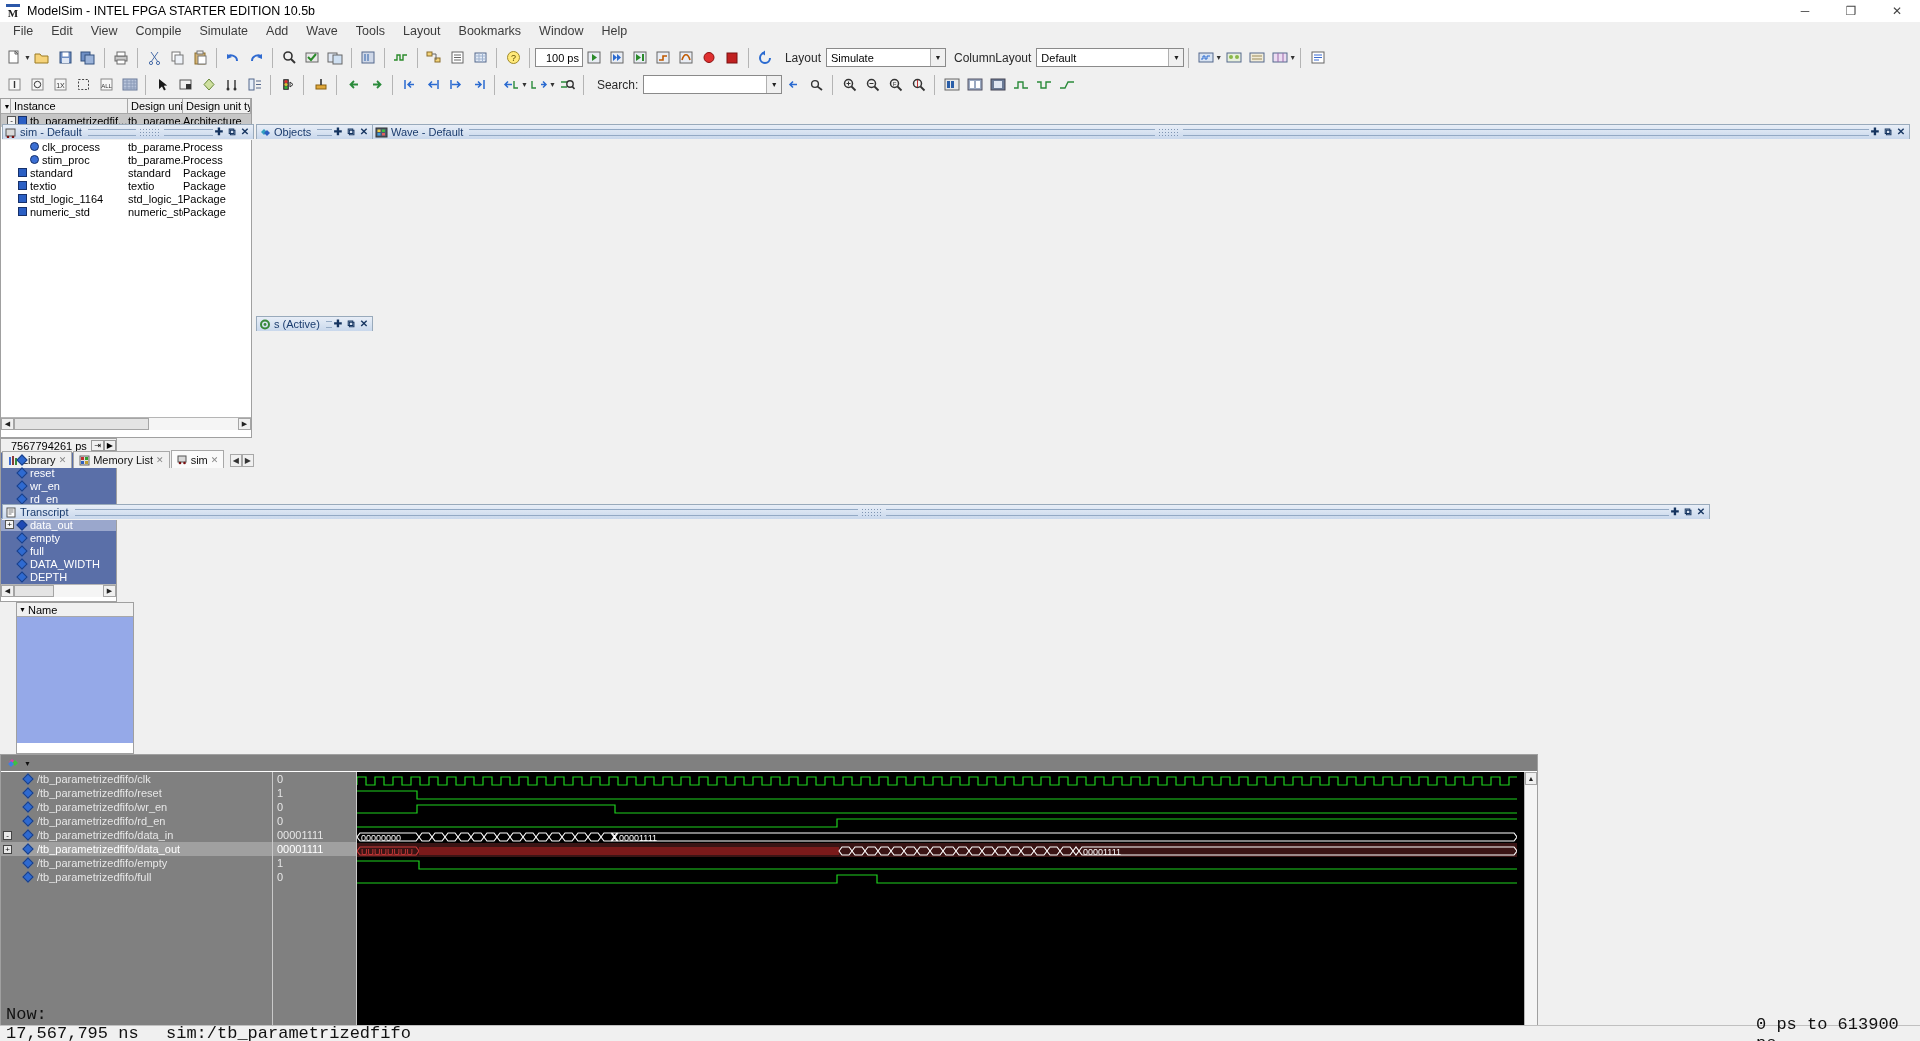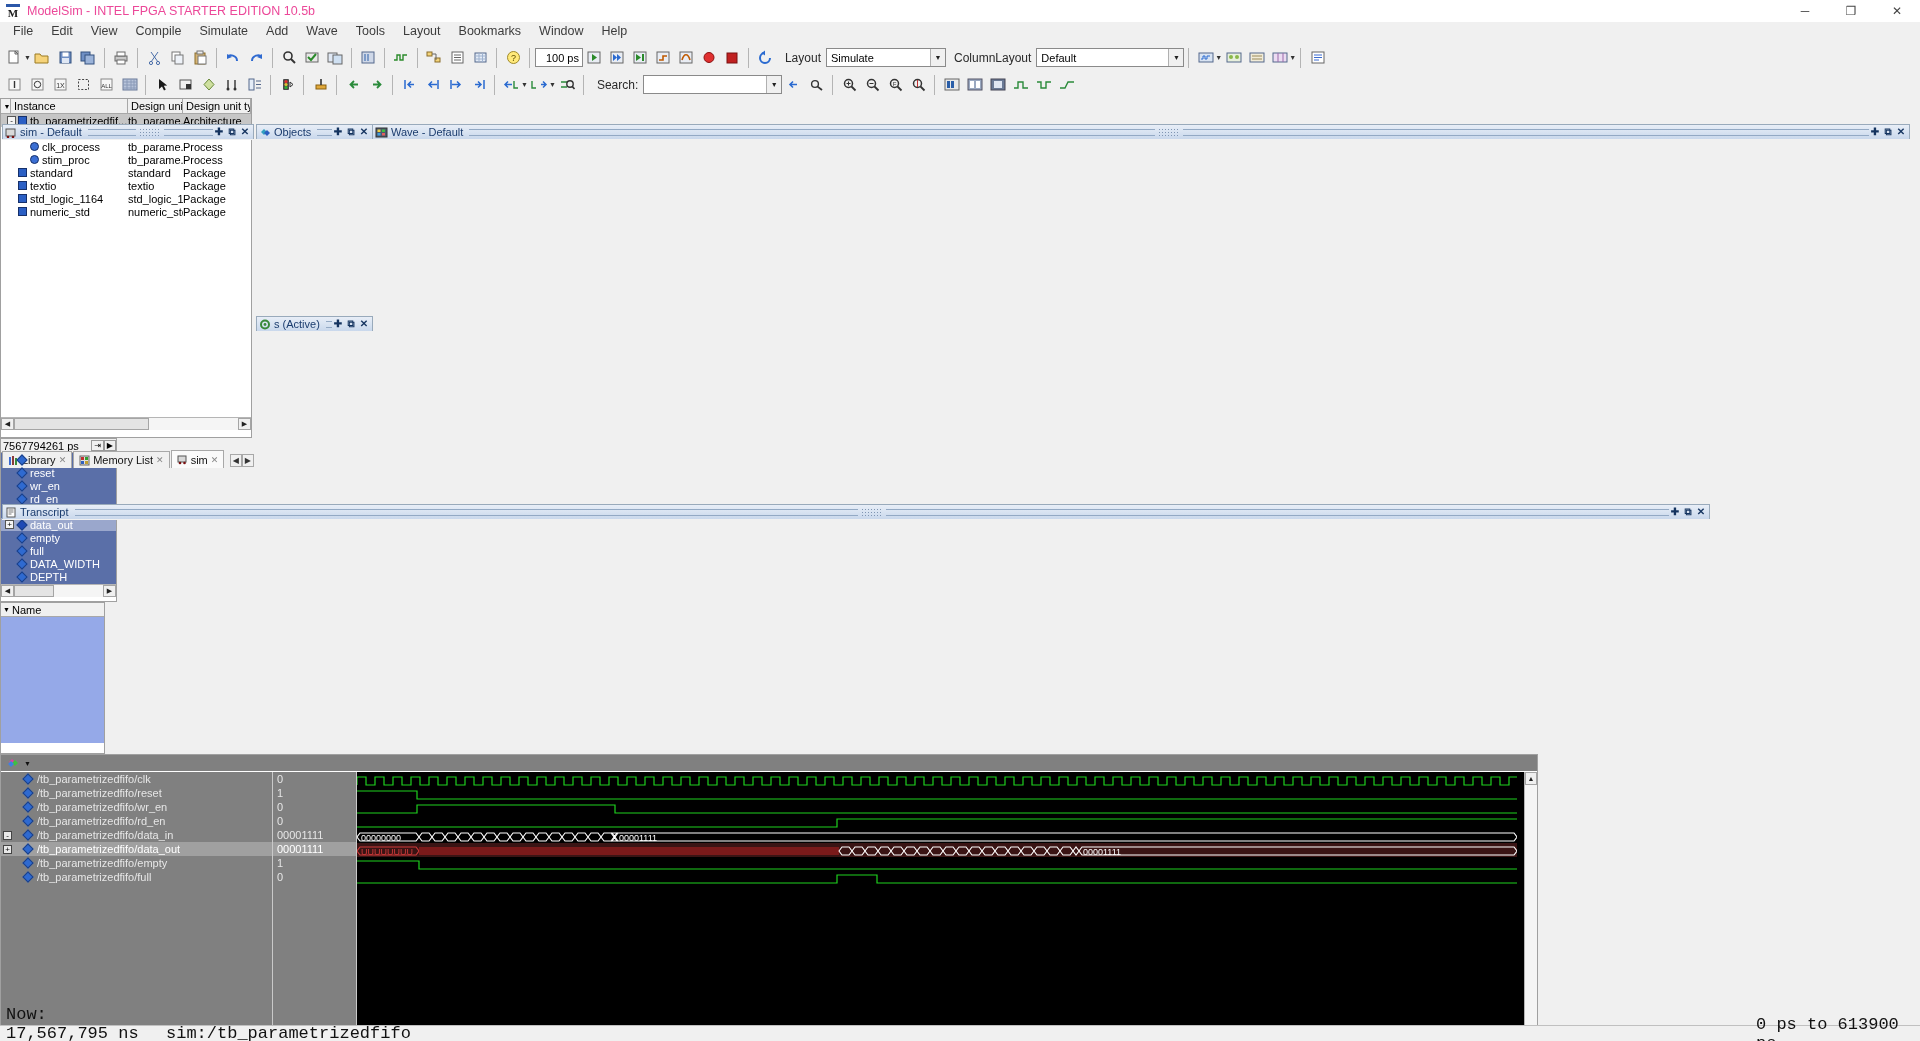--- a/index.html
+++ b/index.html
@@ -17,21 +17,21 @@
   .titlebar {
     height: 22px; background: #ffffff; display: flex; align-items: center;
     padding-left: 6px; position: relative;
   }
   .titlebar .mlogo {
     width: 14px; height: 14px; margin-right: 7px;
     background: #ffffff; border-top: 3px solid #2b57a8;
     color: #1a1a1a; font-size: 11px; font-weight: bold; line-height: 12px;
     text-align: center; font-family: "Liberation Serif", serif;
   }
-  .titlebar .ttext { font-size: 12.5px; color: #ec4899; }
+  .titlebar .ttext { font-size: 12.5px; color: #000000; }
   .winbtns { position: absolute; right: 0; top: 0; height: 22px; display: flex; }
   .winbtns div {
     width: 46px; height: 22px; display: flex; align-items: center; justify-content: center;
     color: #444; font-size: 12px;
   }
 
   
   .menubar { height: 22px; background: #f0f0f0; display: flex; align-items: flex-start; padding-left: 4px; }
   .menubar .mi { padding: 2px 9px; font-size: 12.5px; color: #3c3c3c; }
 
@@ -129,21 +129,21 @@
   .objHeadRow { height: 14px; font-size: 11px; background: #f0f0f0; border-bottom: 1px solid #a8a8a8; display:flex; align-items:center; overflow: hidden;}
   .objRow { height: 13px; display: flex; align-items: center; font-size: 11px; color: #fff; background: #5a6fa8; white-space: nowrap; padding-left: 2px;}
   .objRow.hl { background: #9aa7cc; color: #fff; }
   .diamond {
     width: 8px; height: 8px; background: #2f6ad0; transform: rotate(45deg);
     margin: 0 4px 0 10px; flex: none; border: 1px solid #1b3f86;
   }
   .diamond.dark { background: #1f49b5; }
 
   
-  #procPane { left: 256px; top: 284px; width: 105px; height: 168px; }
+  #procPane { left: 256px; top: 284px; width: 134px; height: 168px; padding-left: 16px; }
   .procBody { border: 1px solid #a0a0a0; background: #fff; height: 100%; }
   .procHead { height: 14px; font-size: 11px; background:#f0f0f0; border-bottom: 1px solid #a8a8a8; display:flex; align-items:center;}
   .procFill { background: #95a9e8; height: 126px; }
 
   
   #wavePane { left: 380px; top: 92px; width: 1538px; height: 372px; }
   .waveBody { border: 1px solid #a0a0a0; background: #808080; height: 100%; position: relative; }
   .waveToolbar { height: 17px; background: #808080; display: flex; align-items: center; padding-left: 6px; border-bottom: 1px solid #fff;}
   .wNames { width: 272px; background: #808080; border-right: 1px solid #c9c9c9; overflow: hidden;}
   .wValues { width: 84px; background: #808080; border-right: 1px solid #c9c9c9; overflow: hidden;}
@@ -819,21 +819,21 @@
       <div class="ptbtns">
         <div class="ptbtn">✚</div>
         <div class="ptbtn">⧉</div>
         <div class="ptbtn">✕</div>
       </div>
     </div>
   </div>
   <div id="objPane" style="top:108px;height:164px">
     <div class="objBody">
       <div class="objHeadRow">
-        <span style="padding-left:2px;overflow:hidden;white-space:nowrap">7567794261 ps</span>
+        <span style="padding-left:10px;overflow:hidden;white-space:nowrap">7567794261 ps</span>
         <span style="margin-left:auto;display:flex;align-items:center">
           <span style="border:1px solid #999;background:#f0f0f0;font-size:8px;padding:0 2px">⇥</span>
           <span style="border:1px solid #999;background:#f0f0f0;font-size:8px;padding:0 2px">▶</span>
         </span>
       </div>
       <div id="objRows" style="height:131px;overflow:hidden;background:#5a6fa8">
           <div class="objRow">
             <span style="width: 13px; flex: 0 0 auto;"></span>
             <span class="diamond" style="margin: 0px 4px 0px 2px;"></span>
             <span>clk</span>

